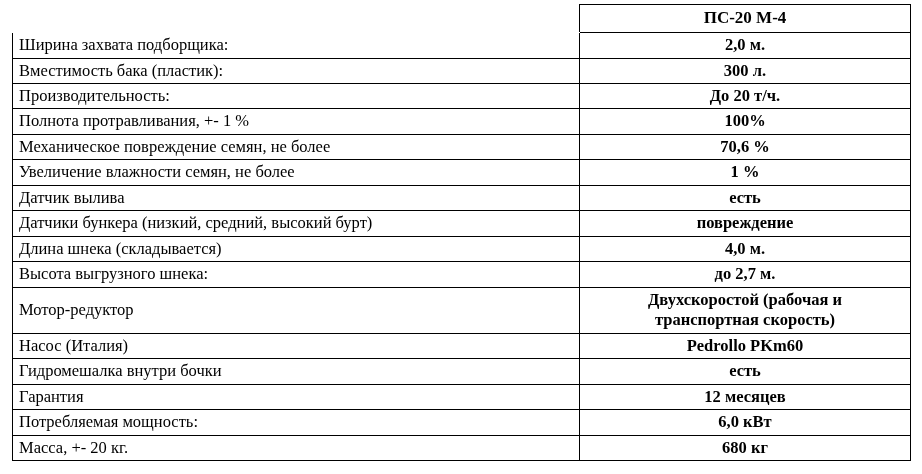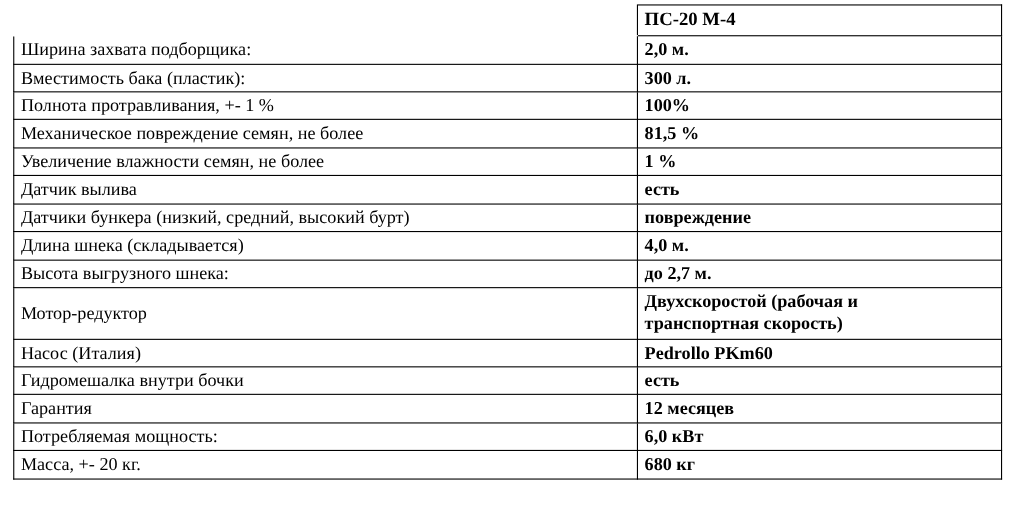--- a/index.html
+++ b/index.html
@@ -34,21 +34,21 @@
     font-size: 16.5px;
     line-height: 1.18;
     vertical-align: middle;
   }
   td.label {
     text-align: left;
     padding-left: 8px;
     margin-top: 46px;
   }
   td.value {
-    text-align: left;
+    text-align: center;
     font-weight: bold;
   }
   tr.head td.label {
     border-left-color: #ffffff;
     border-top-color: #ffffff;
     border-bottom-color: #ffffff;
   }
   tr.head td.value {
     font-weight: bold;
     font-size: 17px;
@@ -77,26 +77,30 @@
 
       <tr>
         <td class="label">Ширина захвата подборщика:</td>
         <td class="value">2,0 м.</td>
       </tr>
       <tr>
         <td class="label">Вместимость бака (пластик):</td>
         <td class="value">300 л.</td>
       </tr>
       <tr>
+        <td class="label">Производительность:</td>
+        <td class="value">До 20 т/ч.</td>
+      </tr>
+      <tr>
         <td class="label">Полнота протравливания, +- 1 %</td>
         <td class="value">100%</td>
       </tr>
       <tr>
         <td class="label">Механическое повреждение семян, не более</td>
-        <td class="value">81,5 %</td>
+        <td class="value">70,6 %</td>
       </tr>
       <tr>
         <td class="label">Увеличение влажности семян, не более</td>
         <td class="value">1 %</td>
       </tr>
       <tr>
         <td class="label">Датчик вылива</td>
         <td class="value">есть</td>
       </tr>
       <tr>

